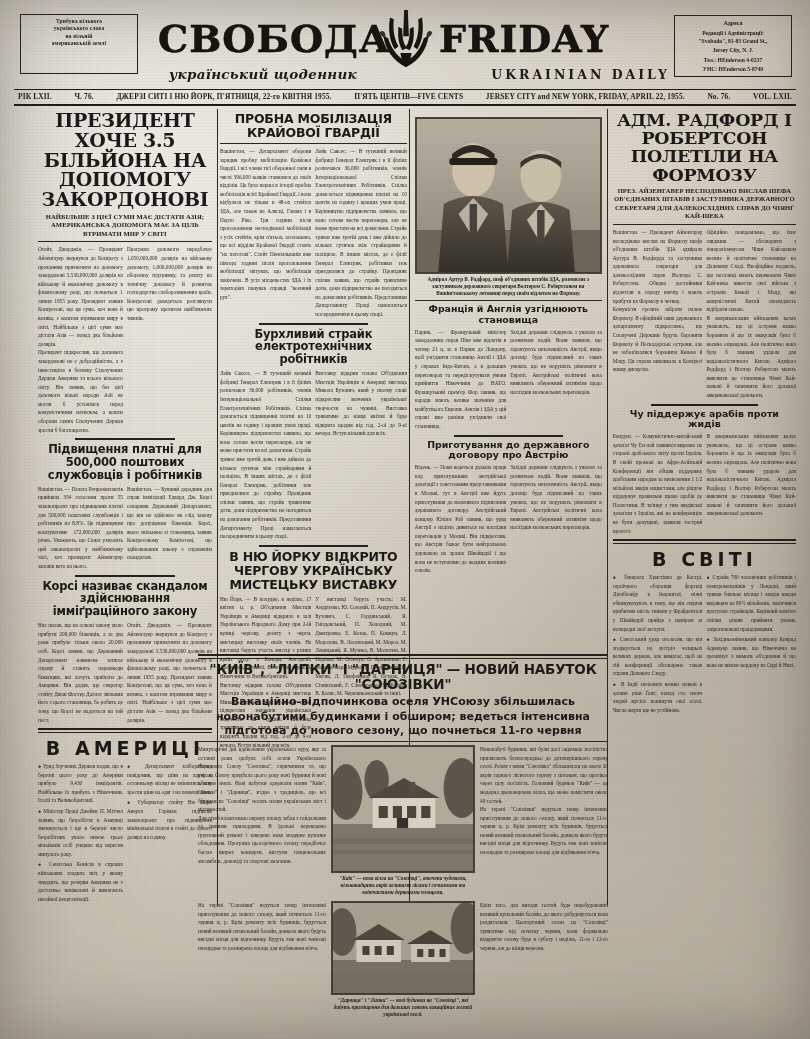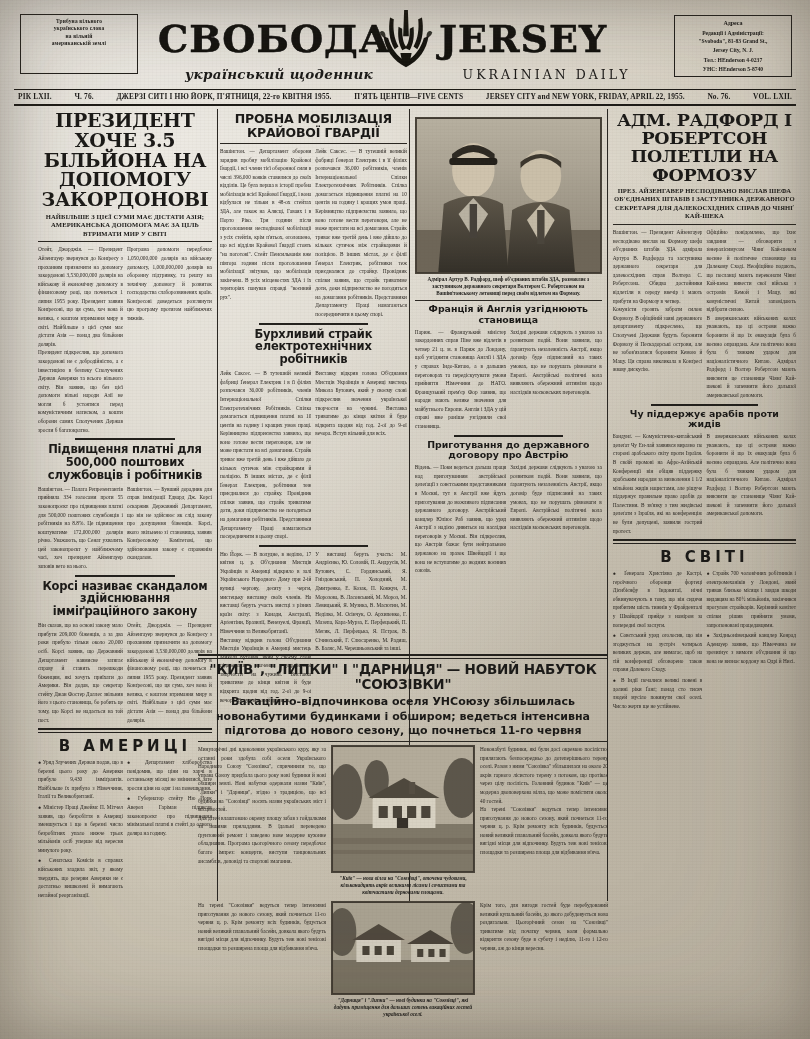--- a/index.html
+++ b/index.html
@@ -41,24 +41,24 @@
   .title-wrap{position:absolute;left:128px;top:-2px;width:540px;text-align:center;}
   .logo-row{display:flex;align-items:center;justify-content:center;gap:4px;}
   .logo-cyr,.logo-lat{
     font-family:"DejaVu Serif", serif;font-weight:bold;
     font-size:38px;letter-spacing:1px;line-height:.96;
     -webkit-text-stroke:.5px #000;color:#14130f;
   }
   .logo-cyr{width:215px;text-align:right;}
   .logo-lat{width:215px;text-align:left;}
   .trident{width:58px;height:62px;flex:0 0 58px;display:flex;align-items:center;justify-content:center;}
-  .sub-row{display:flex;align-items:center;justify-content:center;gap:4px;margin-top:-4px;}
+  .sub-row{display:flex;align-items:center;justify-content:center;gap:20px;margin-top:-4px;}
   .sub-cyr{width:215px;text-align:right;font-size:13.5px;font-weight:bold;font-style:italic;
     font-family:"DejaVu Serif",serif;letter-spacing:.3px;}
-  .sub-lat{width:215px;text-align:center;font-size:12.5px;font-weight:normal;letter-spacing:3px;
+  .sub-lat{width:215px;text-align:right;font-size:12.5px;font-weight:bold;letter-spacing:3px;
     font-family:"DejaVu Serif",serif;}
   .sub-gap{width:58px;flex:0 0 58px;}
 
   
   .rule-thick{border-top:2.2px solid #1d1b17;margin:2px 6px 0 6px;}
   .rule-thin{border-top:1px solid #1d1b17;margin:1px 6px 0 6px;}
   .dateline{
     display:flex;justify-content:space-between;align-items:center;
     padding:2px 10px 1px 10px;font-size:7.4px;font-weight:bold;letter-spacing:.15px;
   }
@@ -85,21 +85,21 @@
     font-family:"DejaVu Sans",sans-serif;font-weight:bold;text-align:center;
     font-size:11.5px;line-height:1.12;margin:3px 0 3px 0;letter-spacing:-.2px;
   }
   h2.head-sec.wide{font-size:12.5px;}
   h3.head-min{
     font-family:"DejaVu Sans",serif;font-weight:bold;text-align:center;
     font-size:9.4px;line-height:1.15;margin:3px 0 2px 0;
   }
   .sec-band{
     font-family:"DejaVu Sans",sans-serif;font-weight:bold;text-align:center;
-    font-size:15px;letter-spacing:4px;margin:4px 0 3px 0;
+    font-size:19px;letter-spacing:4px;margin:4px 0 3px 0;
   }
   .hr-orn{border-top:2px solid #23211d;width:58%;margin:4px auto 3px auto;}
   .hr-full{border-top:1px solid #2a2722;margin:3px 0;}
   .hr-dbl{border-top:2.4px solid #23211d;border-bottom:1px solid #23211d;height:2px;margin:4px 0 3px 0;}
 
   
   .txt{font-size:5.3px;line-height:1.62;text-align:justify;
        font-family:"Liberation Serif",serif;color:#2a2621;
        hyphens:auto;overflow:hidden;}
   .two{display:flex;gap:4px;}
@@ -143,21 +143,21 @@
               <path d="M22 20 C21 30 22 38 26 45 L30 43 L34 45 C38 38 39 30 38 20 L34 22 C34 31 33 37 30 41 C27 37 26 31 26 22 Z"></path>
               <path d="M6 30 C8 44 16 56 30 63 C44 56 52 44 54 30 L49 32 C46 43 39 52 30 57 C21 52 14 43 11 32 Z"></path>
               <path d="M24 48 L36 48 L34 58 L26 58 Z"></path>
             </g>
             <g fill="#15140f" opacity=".85">
               <path d="M2 26 C6 22 9 27 8 32 C5 31 3 29 2 26 Z"></path>
               <path d="M58 26 C54 22 51 27 52 32 C55 31 57 29 58 26 Z"></path>
             </g>
           </svg>
         </div>
-        <div class="logo-lat">JERSEY</div>
+        <div class="logo-lat">FRIDAY</div>
       </div>
       <div class="sub-row">
         <div class="sub-cyr">український щоденник</div>
         <div class="sub-gap"></div>
         <div class="sub-lat">UKRAINIAN DAILY</div>
       </div>
     </div>
 
     <div class="corner-box right">
       <div style="border:1.5px solid #23211d;padding:3px 3px;">
@@ -255,20 +255,21 @@
       <div class="two">
         <div>
               <div class="txt">Лейк Саксес. — В тутешній великій фабриці Ґенерал Електрик і в її філіях розпочався 36,000 робітників, членів Інтернаціональної Спілки Електротехнічних Робітників. Спілка домагається підвищення платні на 10 центів на годину і кращих умов праці. Керівництво підприємства заявило, що воно готове вести переговори, але не може пристати на всі домагання. Страйк триває вже третій день і вже дійшло до кількох сутичок між страйкарями й поліцією. В інших містах, де є філії Ґенерал Електрик, робітники теж приєдналися до страйку. Провідник спілки заявив, що страйк триватиме доти, доки підприємство не погодиться на домагання робітників. Представники Департаменту Праці намагаються посередничити в цьому спорі.</div>
             </div>
         <div>
               <div class="txt">Виставку відкрив голова Об'єднання Мистців Українців в Америці мистець Микола Бутович, який у своєму слові підкреслив значення української творчости на чужині. Виставка триватиме до кінця квітня й буде відкрита щодня від год. 2-ої до 9-ої вечора. Вступ вільний для всіх.</div>
             </div>
       </div>
 
       <div class="hr-orn"></div>
+      <h2 class="head-sec wide">В НЮ ЙОРКУ ВІДКРИТО ЧЕРГОВУ УКРАЇНСЬКУ МИСТЕЦЬКУ ВИСТАВКУ</h2>
       <div class="two">
         <div>
           <div class="txt">Ню Йорк. — В полудне, в неділю, 17 квітня ц. р. Об'єднання Мистців Українців в Америці відкрило в залі Українського Народного Дому при 2-ій вулиці чергову, десяту з черги, мистецьку виставку своїх членів. На виставці беруть участь мистці з різних країн світу: з Канади, Австралії, Арґентіни, Бразилії, Венезуелі, Франції, Німеччини та Великобританії.</div>
           <div class="txt">Виставку відкрив голова Об'єднання Мистців Українців в Америці мистець Микола Бутович, який у своєму слові підкреслив значення української творчости на чужині. Виставка триватиме до кінця квітня й буде відкрита щодня від год. 2-ої до 9-ої вечора. Вступ вільний для всіх.</div>
         </div>
         <div>
               <div class="txt">У виставці беруть участь: М. Андрієнко, Ю. Соловій, П. Андрусів, М. Бутович, С. Гординський, Я. Гніздовський, П. Холодний, М. Дмитренко, Е. Козак, П. Ковжун, Л. Морозова, В. Ласовський, М. Мороз, М. Левицький, Я. Музика, В. Масютин, М. Неділко, М. Осінчук, О. Архипенко, Г. Мазепа, Кара-Мурза, Е. Перфецький, П. Мегик, Л. Перфецька, Я. Пстрак, В. Січинський, Г. Слюсаренко, М. Радиш, В. Баляс, М. Черешньовський та інші.</div>
             </div>
       </div>
     </div>

